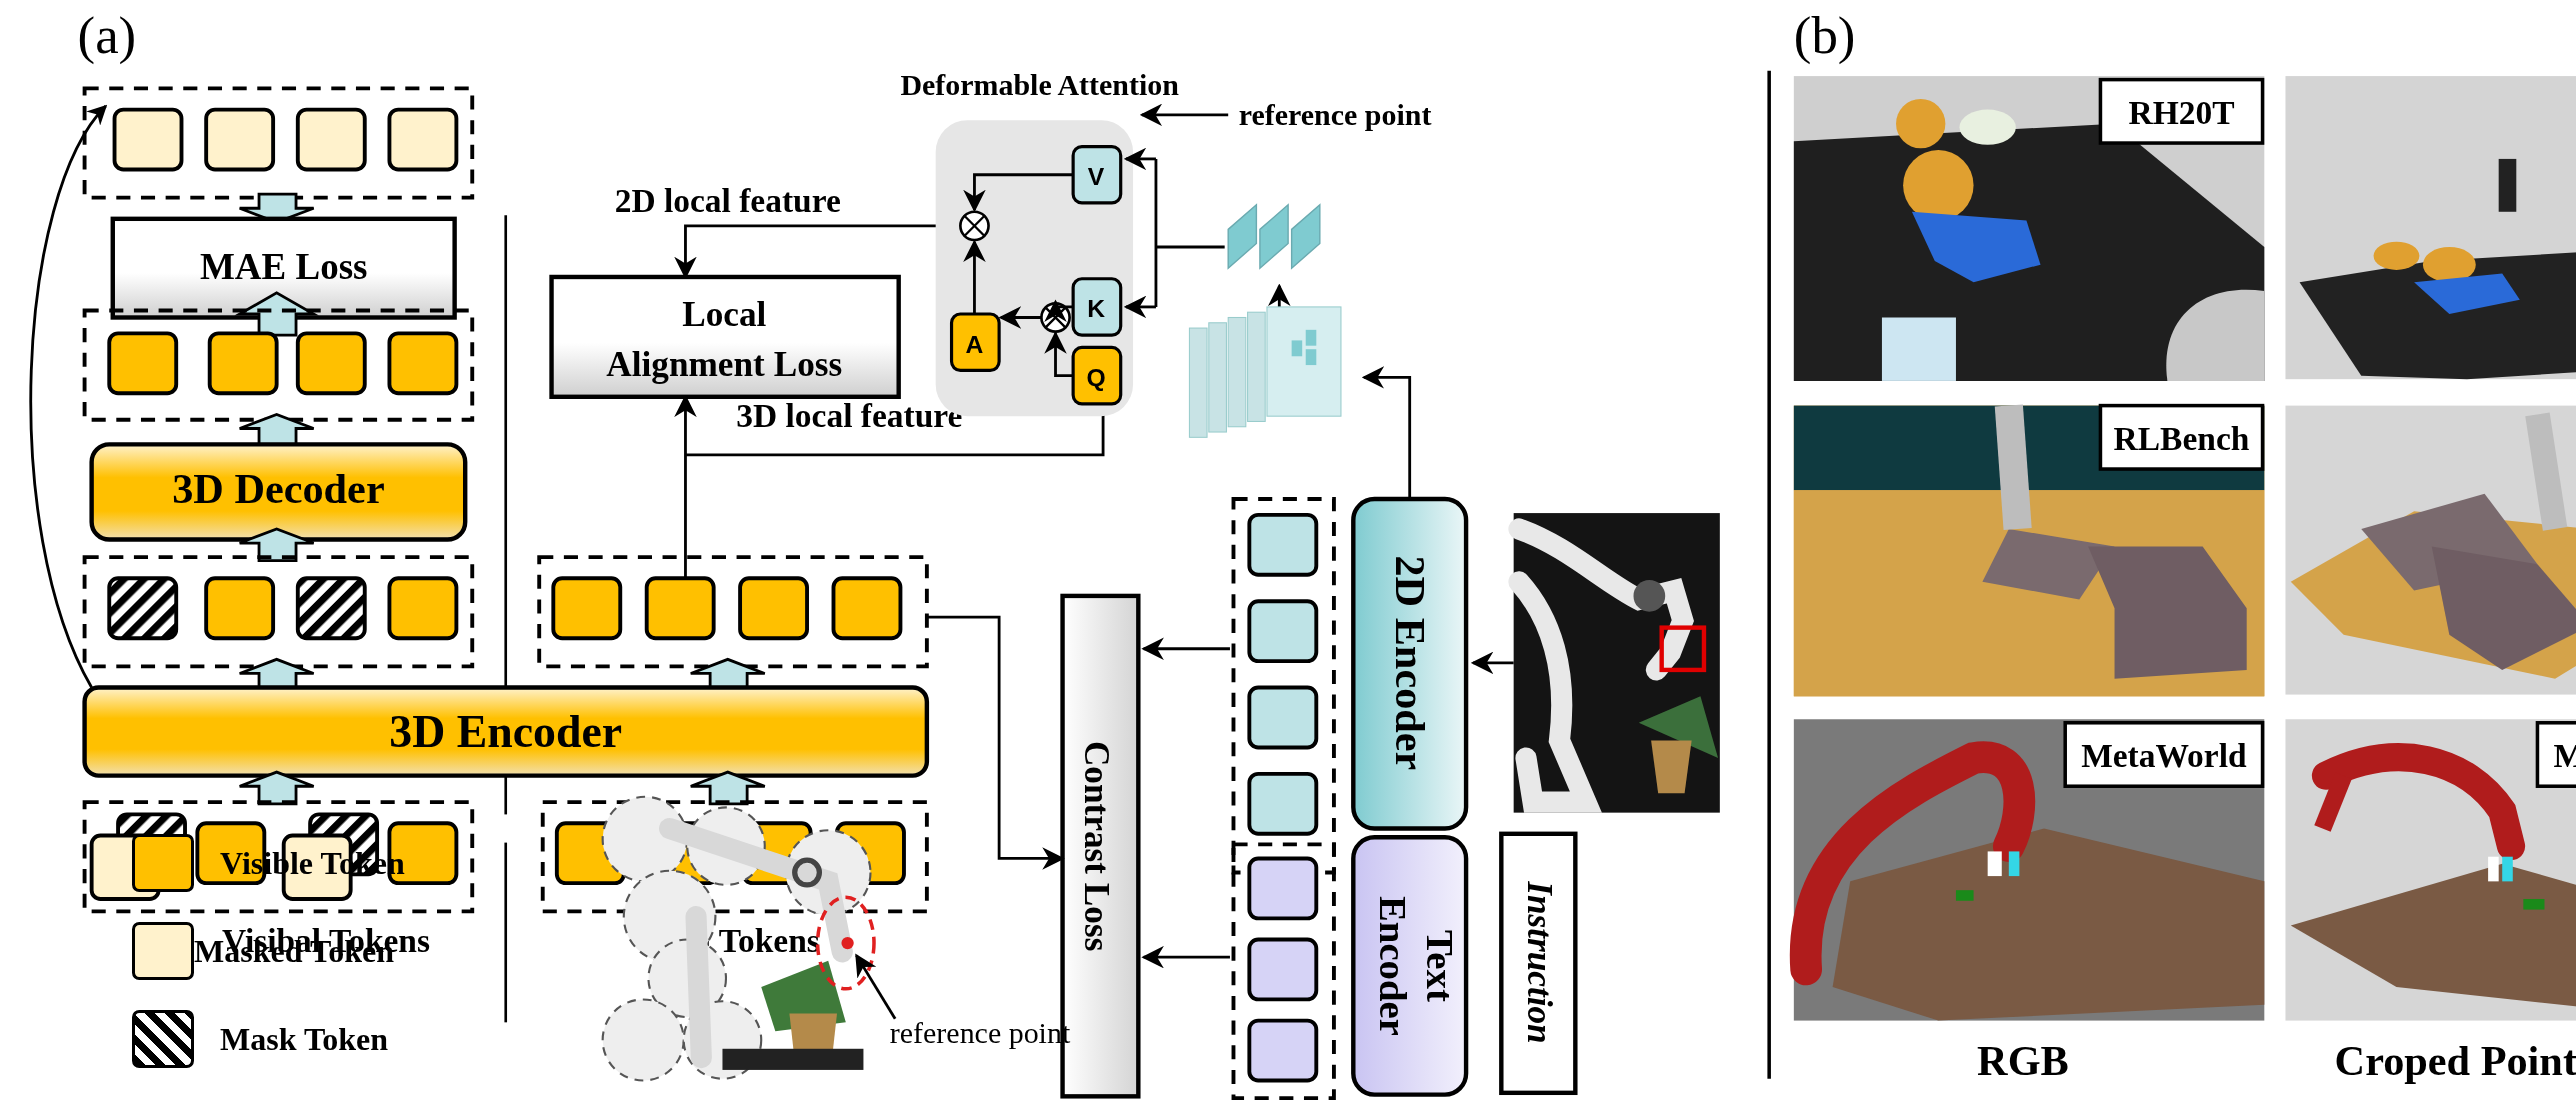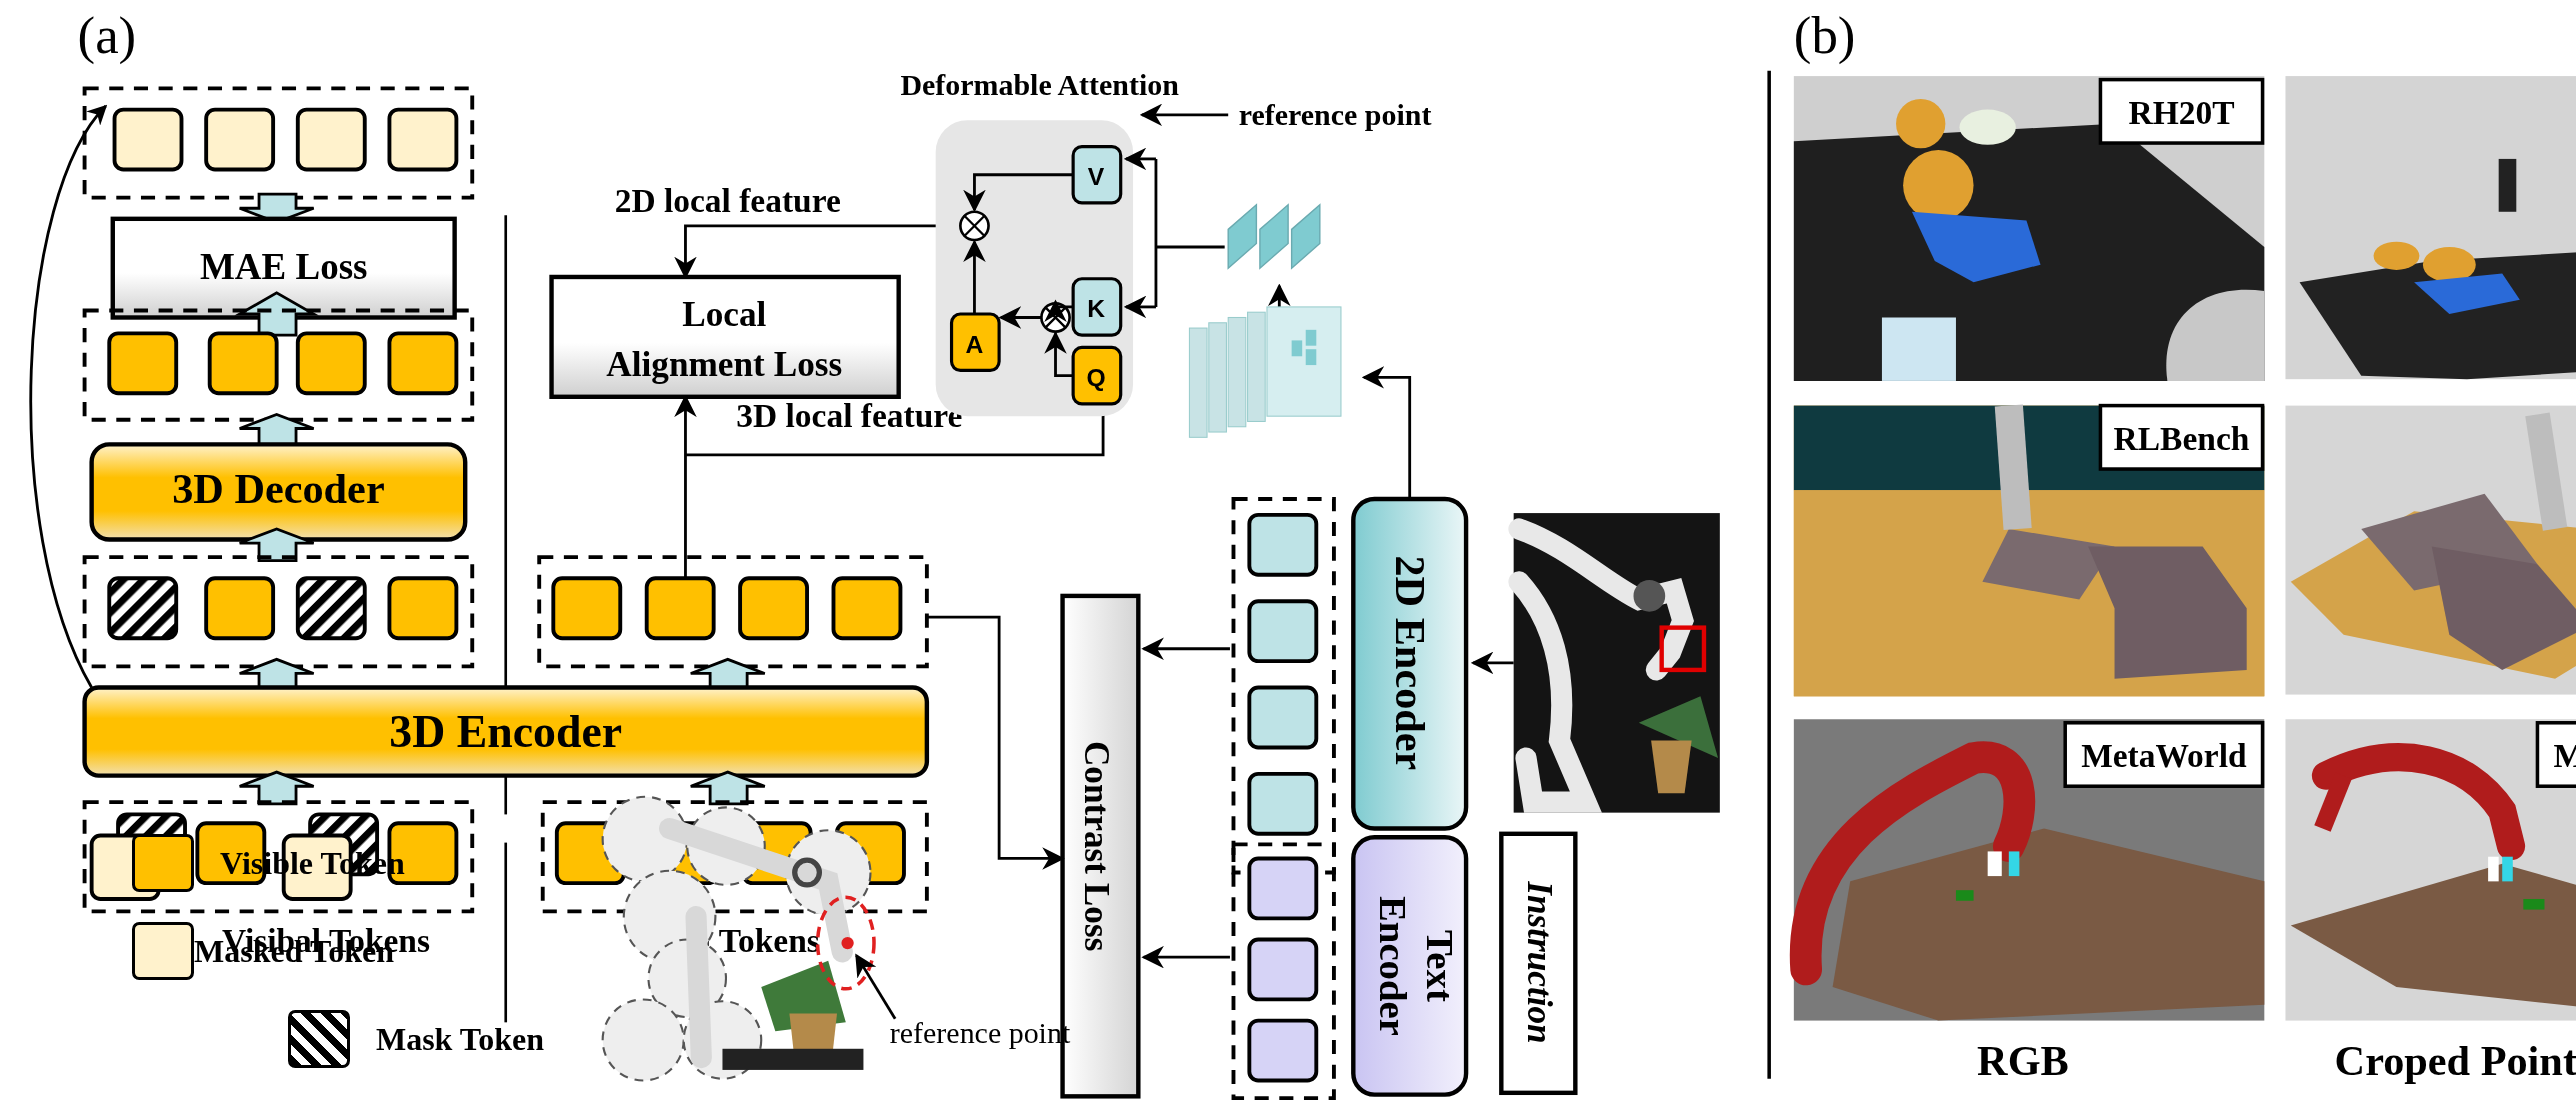--- a/index.html
+++ b/index.html
@@ -387,21 +387,21 @@
 
 <div style="position:absolute;left:132px;top:819px;width:412px;">
   <div style="display:flex;align-items:center;height:88px;">
     <div style="width:62px;height:58px;background:#FFC000;border:3.6px solid #000;border-radius:7.2px;box-sizing:border-box;"></div>
     <span style="margin-left:26px;font:bold 32px 'Liberation Serif',serif;">Visible Token</span>
   </div>
   <div style="display:flex;align-items:center;height:88px;">
     <div style="width:62px;height:58px;background:#FFF2CC;border:3.6px solid #000;border-radius:7.2px;box-sizing:border-box;"></div>
     <span style="font:bold 32px 'Liberation Serif',serif;text-align:center;">Masked Token</span>
   </div>
-  <div style="display:flex;align-items:center;height:88px;justify-content:flex-end;">
+  <div style="display:flex;align-items:center;height:88px;">
     <div style="width:62px;height:58px;background:repeating-linear-gradient(45deg,#000 0 7.2px,#fff 7.2px 14.4px);border:3.6px solid #000;border-radius:7.2px;box-sizing:border-box;"></div>
     <span style="margin-left:26px;font:bold 32px 'Liberation Serif',serif;">Mask Token</span>
   </div>
 </div>
 
 <style>
   body { position:relative; }
   #stage { position:absolute; left:0; top:0; }
 </style>
 

